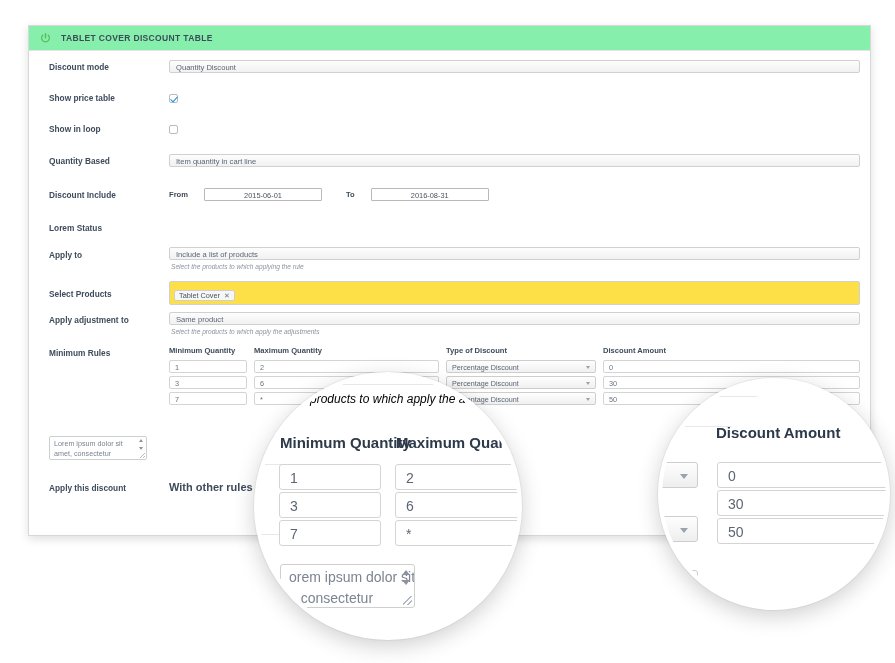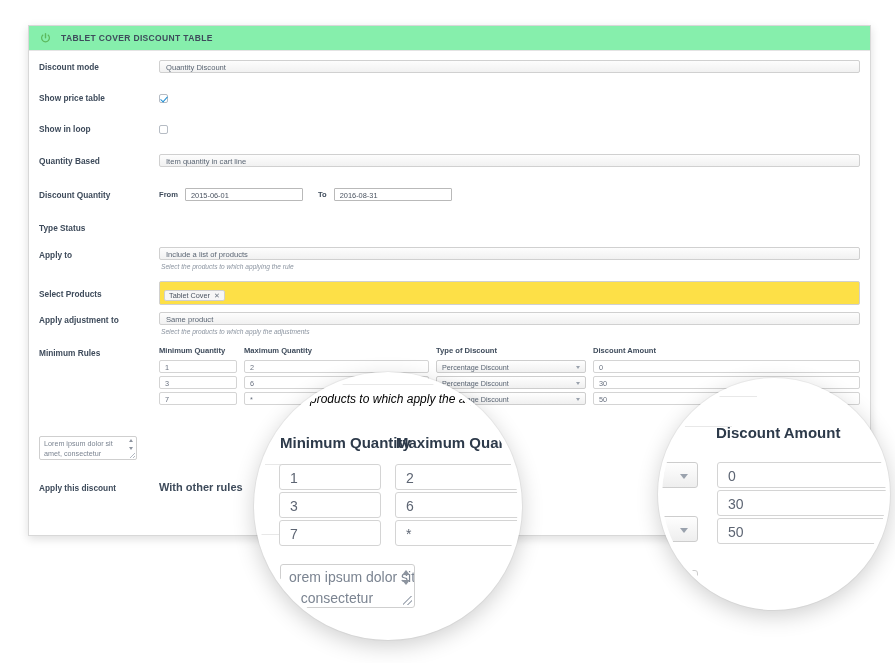--- a/index.html
+++ b/index.html
@@ -48,21 +48,21 @@
     text-transform: uppercase;
     white-space: nowrap;
   }
 
   .panel-body { padding: 0; }
 
   
   .row {
     display: flex;
     align-items: flex-start;
-    padding: 0 0 0 10px;
+    padding: 0 0 0 20px;
     min-height: 30px;
   }
   .row .label {
     width: 120px;
     flex: 0 0 120px;
     font-size: 8.3px;
     color: #3e4b5b;
     font-weight: 600;
     line-height: 11px;
     padding-top: 2px;
@@ -109,21 +109,21 @@
     content: "";
     position: absolute;
     left: 1.5px; top: 0px;
     width: 3px; height: 6px;
     border: solid #1f8fd4;
     border-width: 0 1.7px 1.7px 0;
     transform: rotate(42deg);
   }
 
   
-  .schedule { display: flex; align-items: center; gap: 7px; }
+  .schedule { display: flex; align-items: center; gap: 16px; text-align: center; }
   .schedule .sublabel {
     font-size: 7.6px; color: #3e4b5b; font-weight: 600;
   }
   .text-input {
     height: 13px; line-height: 13px;
     border: 1px solid #b9b9b9;
     background: #fff;
     border-radius: 1px;
     font-size: 7.4px;
     color: #4a5360;
@@ -388,33 +388,33 @@
       </div>
 
       <div class="row" style="height:32px;align-items:center;">
         <div class="label">Quantity Based</div>
         <div class="field">
           <div class="select-box">Item quantity in cart line</div>
         </div>
       </div>
 
       <div class="row" style="height:36px;align-items:center;">
-        <div class="label">Discount Quantity</div>
+        <div class="label">Discount Include</div>
         <div class="field">
           <div class="schedule">
             <span class="sublabel">From</span>
             <div class="text-input">2015-06-01</div>
             <span class="sublabel" style="margin-left:8px;">To</span>
             <div class="text-input">2016-08-31</div>
           </div>
         </div>
       </div>
 
       <div class="row" style="height:31px;align-items:center;">
-        <div class="label">Type Status</div>
+        <div class="label">Lorem Status</div>
       </div>
 
       <div class="row" style="height:34px;padding-top:4px;">
         <div class="label" style="padding-top:3px;">Apply to</div>
         <div class="field">
           <div class="select-box">Include a list of products</div>
           <div class="helper">Select the products to which applying the rule</div>
         </div>
       </div>
 

